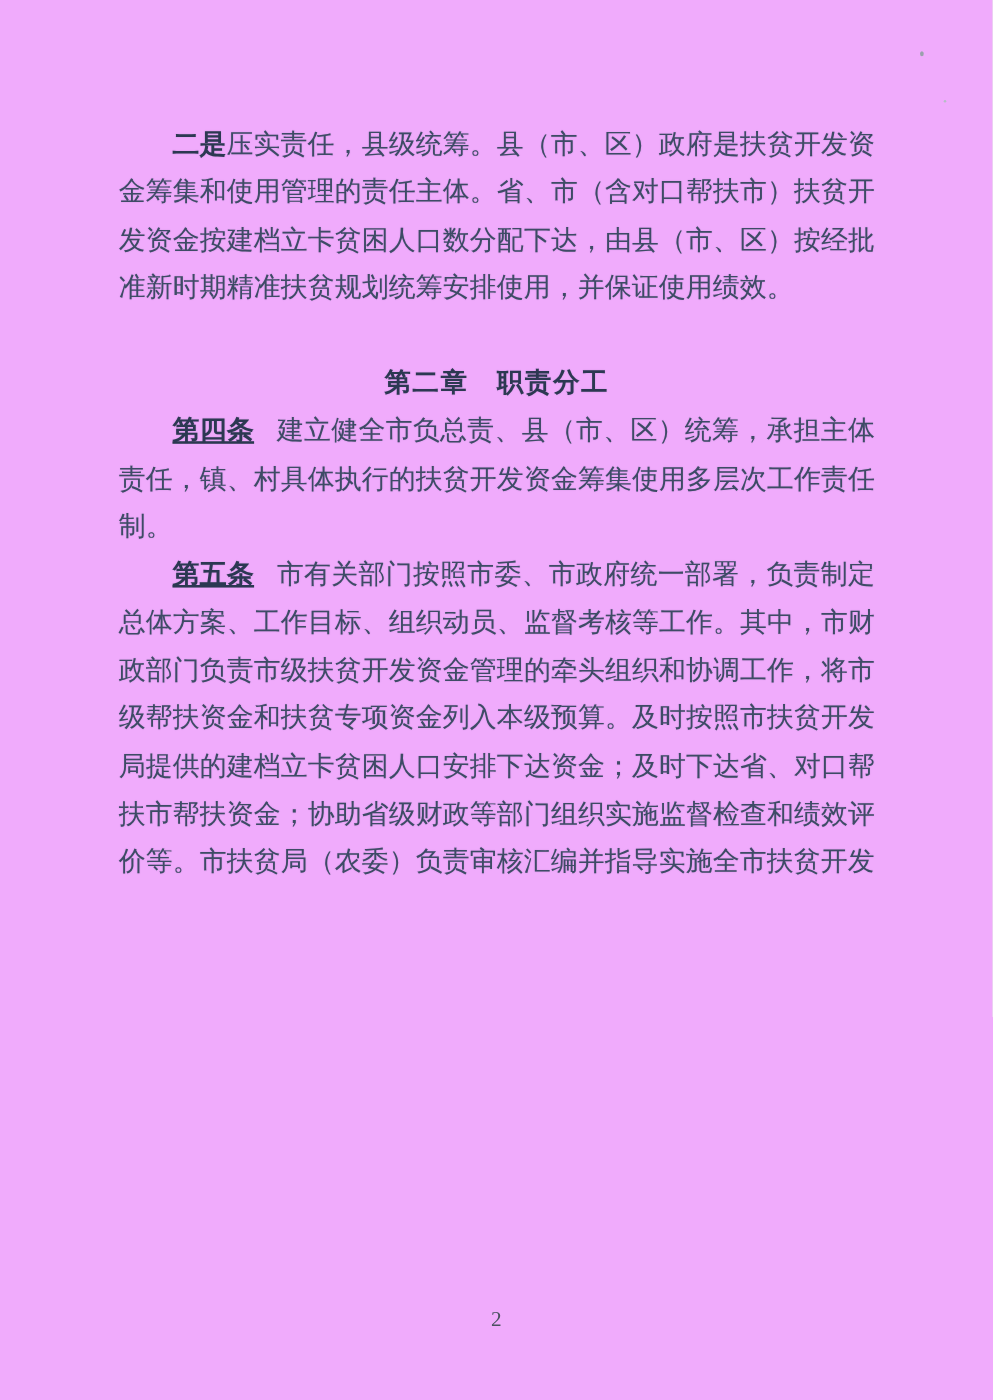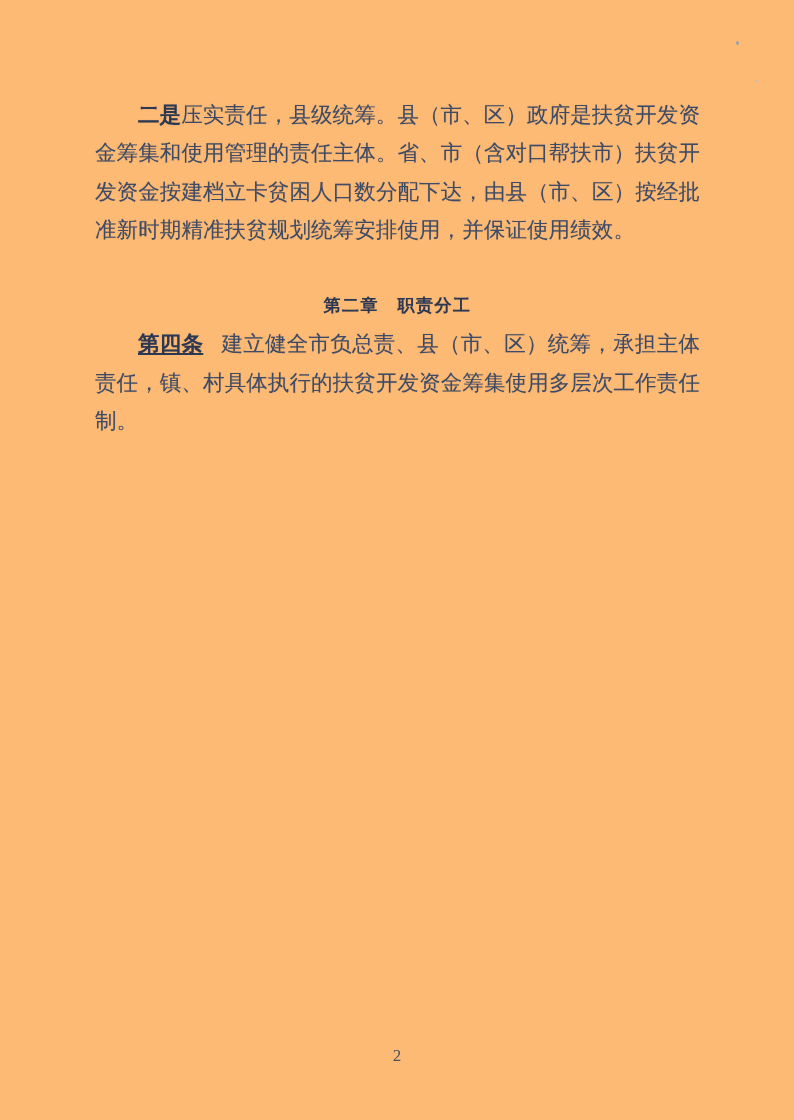--- a/index.html
+++ b/index.html
@@ -2,21 +2,21 @@
 <html><head>
 <meta charset="utf-8">
 <style>
   * { margin: 0; padding: 0; box-sizing: border-box; }
   html, body { background: #e9e9ec; }
   .page {
     position: relative;
     width: 794px;
     height: 1120px;
     margin: 0 auto;
-    background: #fdba74;
+    background: #f0abfc;
     overflow: hidden;
     font-family: "Liberation Serif", "DejaVu Serif", serif;
   }
   .content {
     position: absolute;
     left: 95px;
     top: 96px;
     width: 605px;
     color: #3e4b66;
     font-size: 21.5px;
@@ -31,21 +31,21 @@
   .lead {
     font-weight: bold;
     color: #2c3852;
   }
   .article-lead {
     margin-right: 0.85em;
     text-decoration: underline;
   }
   .chapter {
     margin-top: 38px;
-    font-size: 17px;
+    font-size: 21px;
     font-weight: bold;
     color: #2c3852;
     text-align: center;
     text-indent: 0;
     letter-spacing: 1.5px;
     line-height: 38.3px;
   }
   .page-number {
     position: absolute;
     left: 0;
@@ -74,17 +74,18 @@
   <div class="content">
 
     <p class="body-para"><strong class="lead">二是</strong><span>压实责任，县级统筹。县（市、区）政府是扶贫开发资金筹集和使用管理的责任主体。省、市（含对口帮扶市）扶贫开发资金按建档立卡贫困人口数分配下达，由县（市、区）按经批准新时期精准扶贫规划统筹安排使用，并保证使用绩效。</span></p>
 
 
 
     <h2 class="chapter">第二章　职责分工</h2>
 
     <p class="body-para"><strong class="lead article-lead">第四条</strong><span>建立健全市负总责、县（市、区）统筹，承担主体责任，镇、村具体执行的扶贫开发资金筹集使用多层次工作责任制。</span></p>
 
+    <p class="body-para"><strong class="lead article-lead">第五条</strong><span>市有关部门按照市委、市政府统一部署，负责制定总体方案、工作目标、组织动员、监督考核等工作。其中，市财政部门负责市级扶贫开发资金管理的牵头组织和协调工作，将市级帮扶资金和扶贫专项资金列入本级预算。及时按照市扶贫开发局提供的建档立卡贫困人口安排下达资金；及时下达省、对口帮扶市帮扶资金；协助省级财政等部门组织实施监督检查和绩效评价等。市扶贫局（农委）负责审核汇编并指导实施全市扶贫开发</span></p>
 
   </div>
 
   <div class="page-number">2</div>
 </div>
 
 </body></html>

